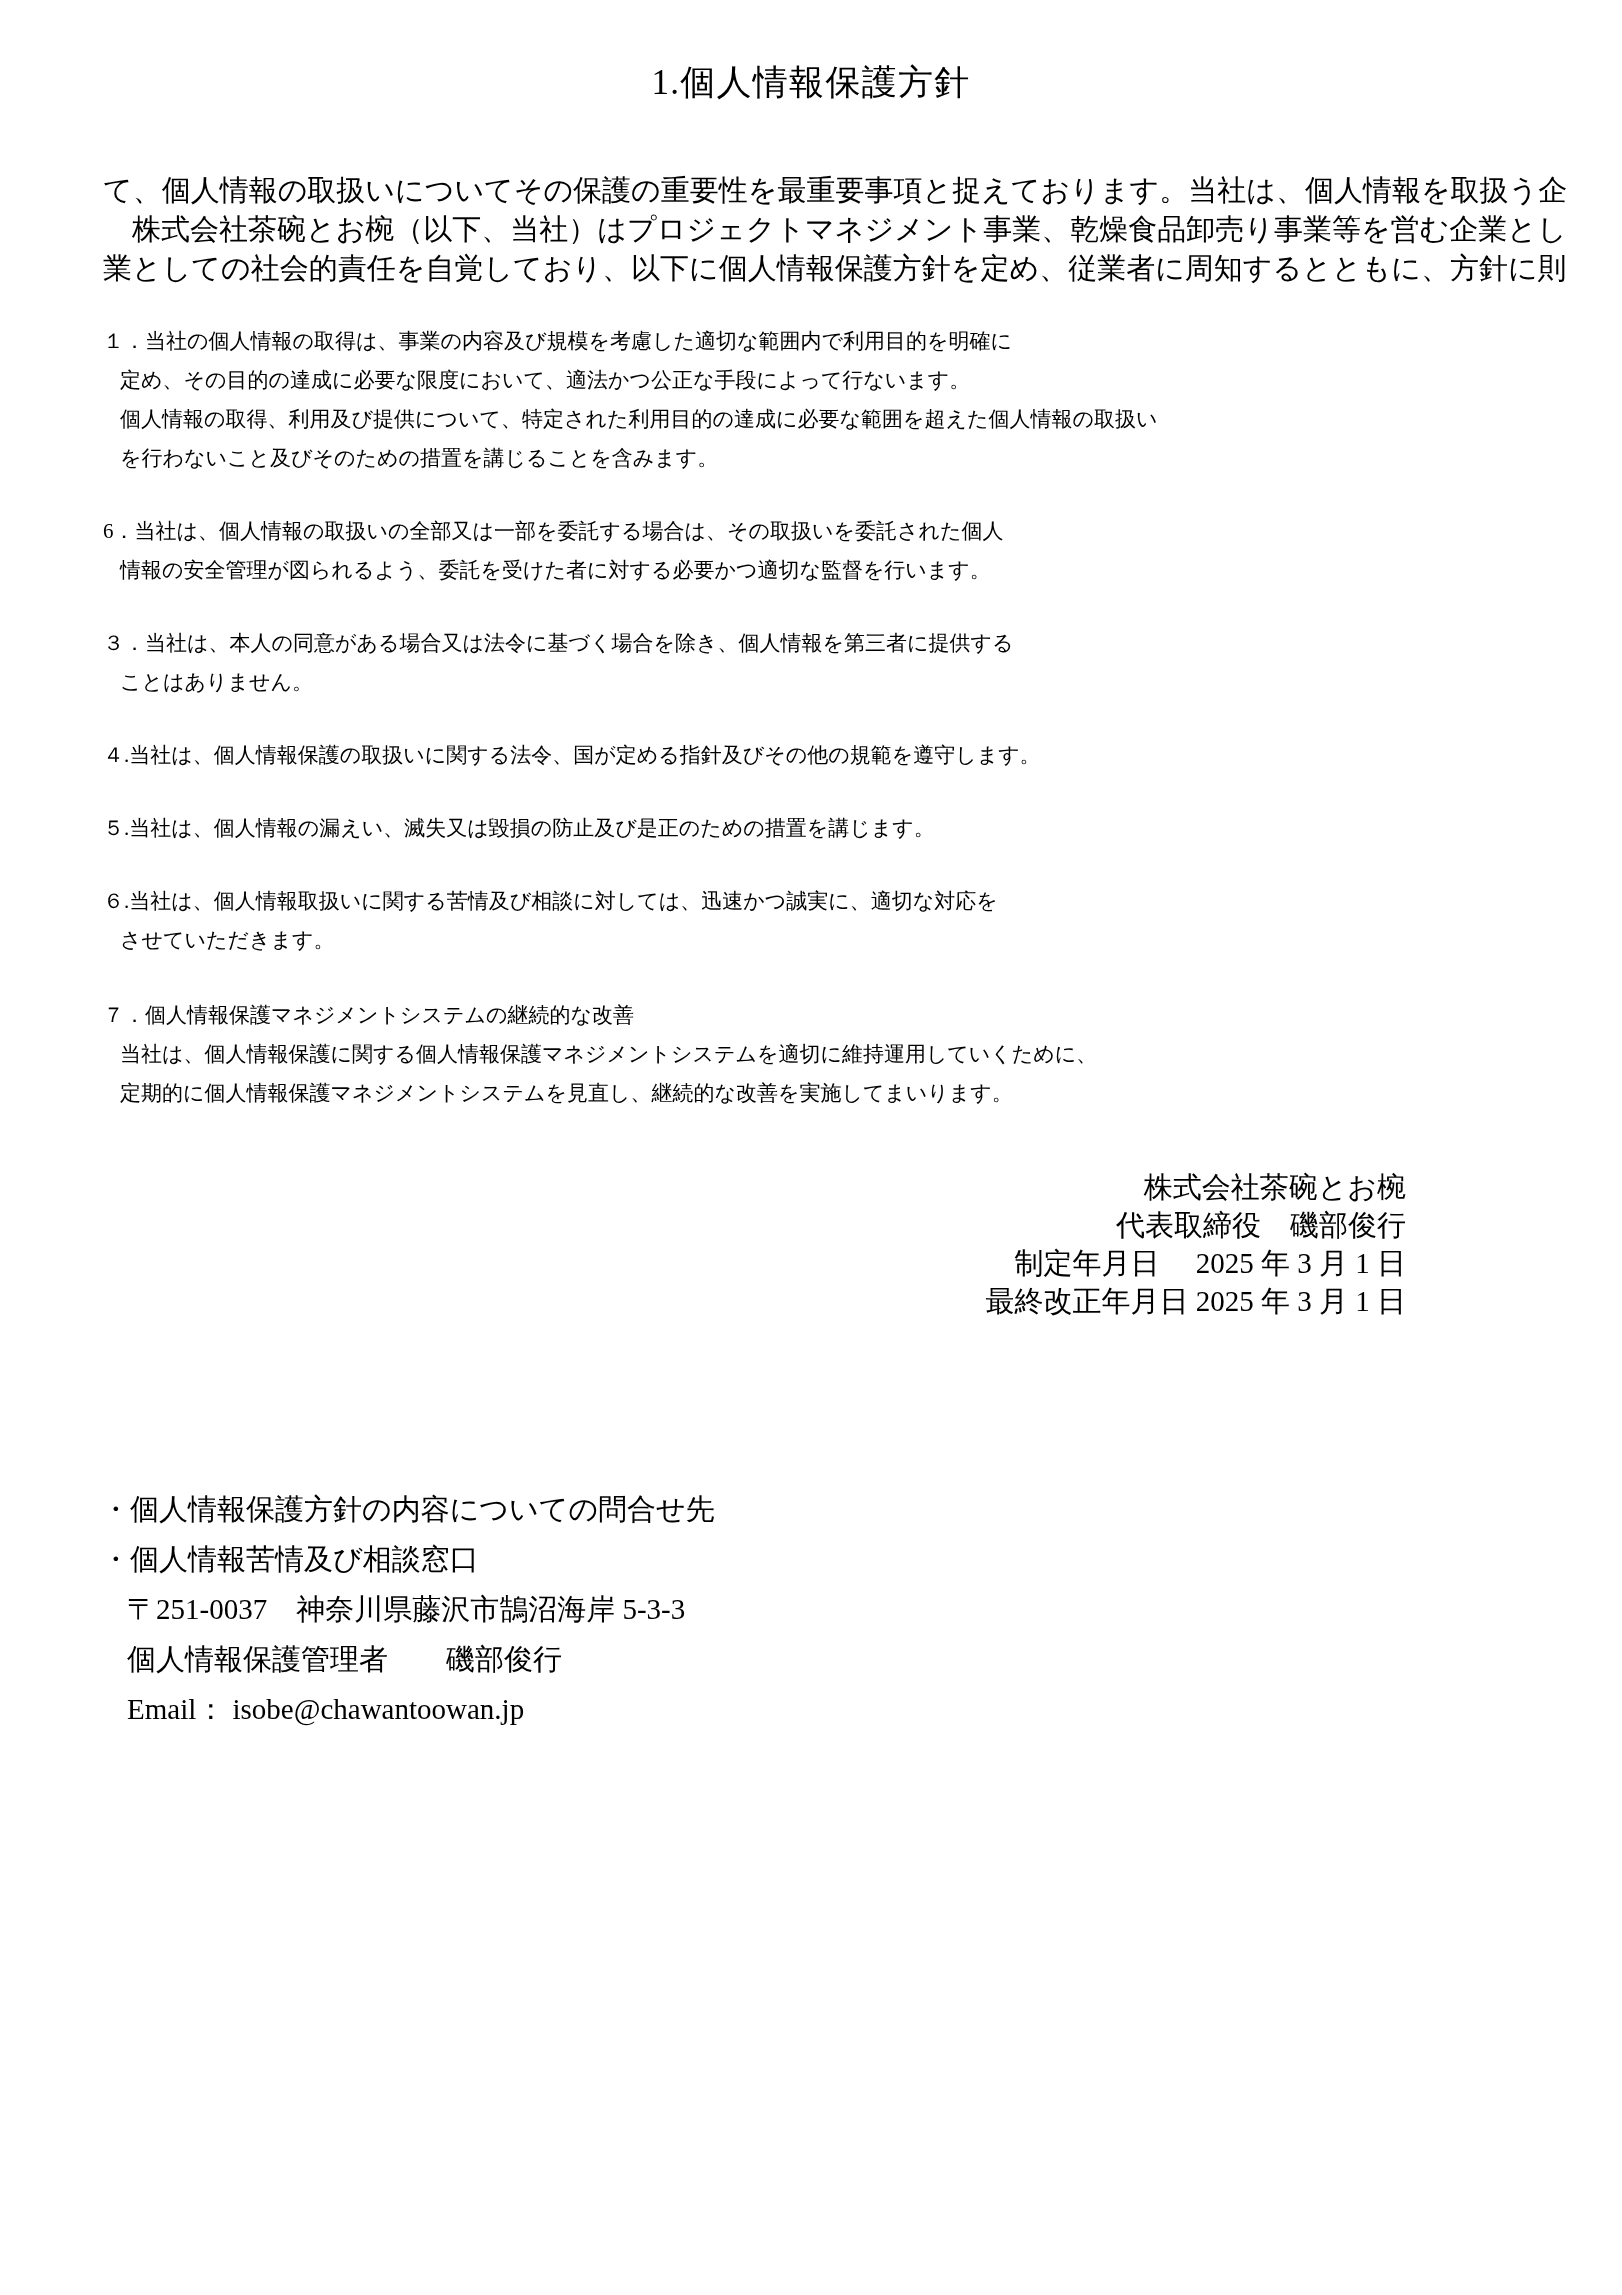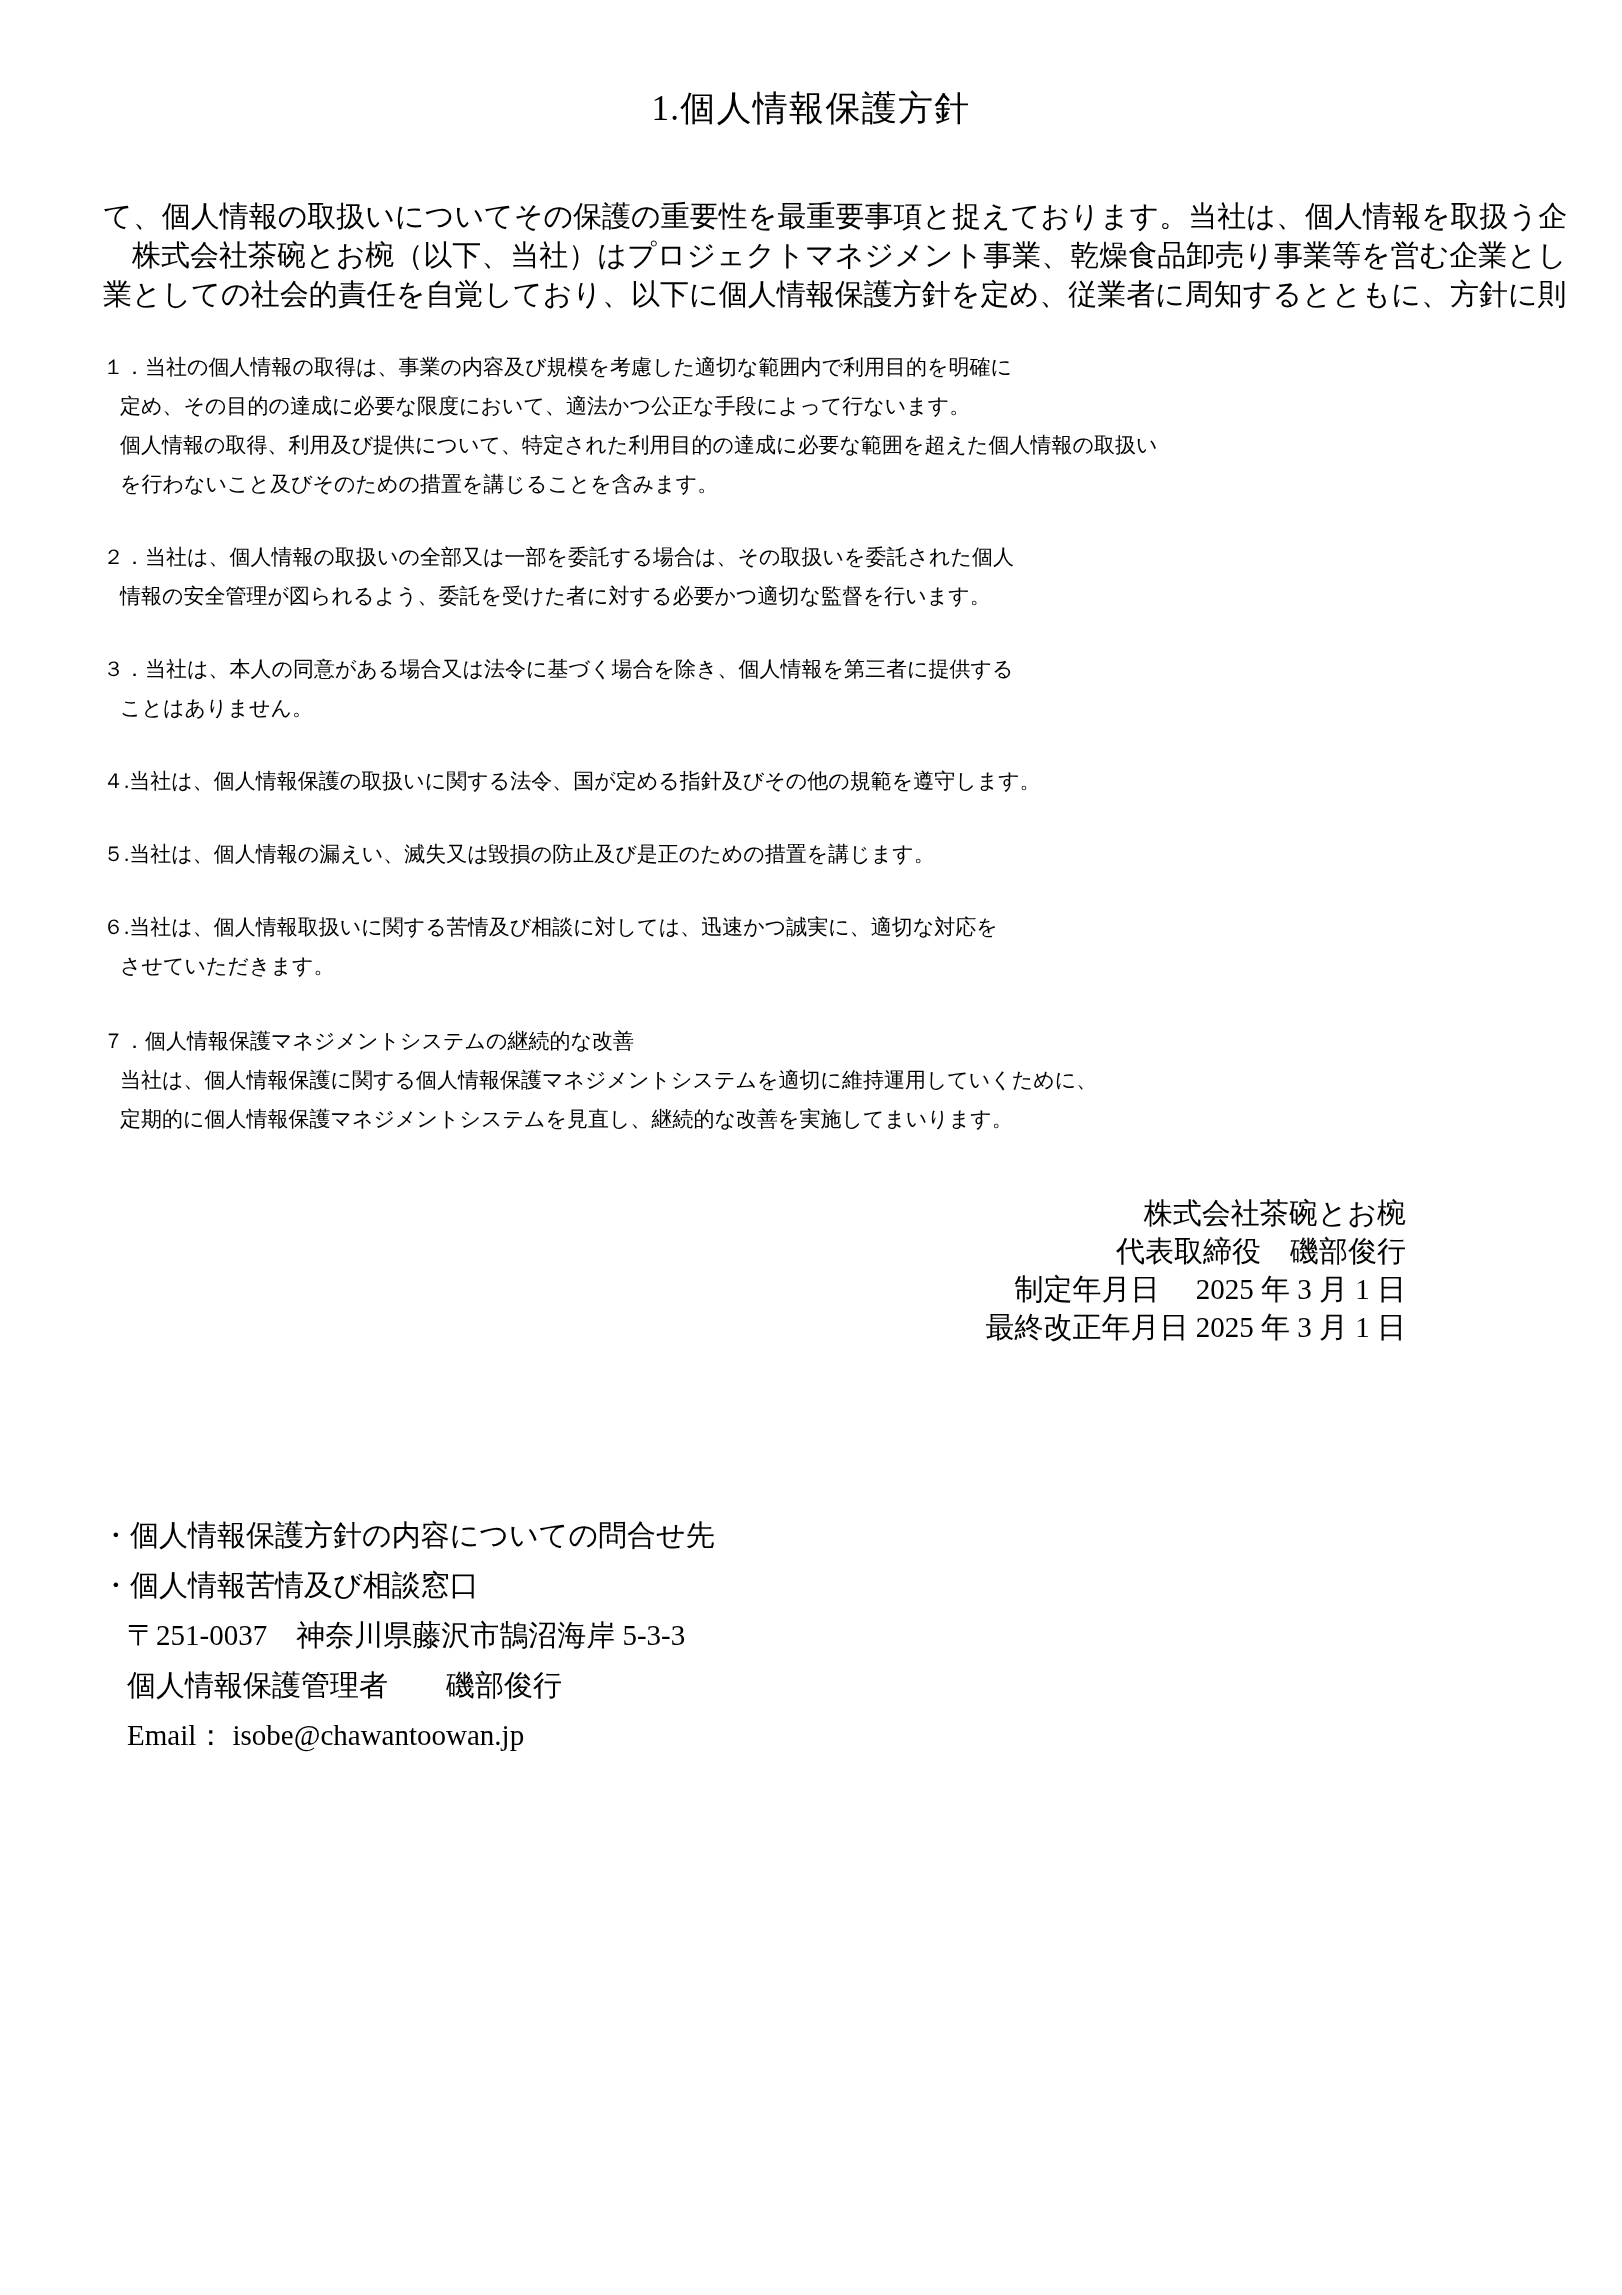--- a/index.html
+++ b/index.html
@@ -11,21 +11,21 @@
     position: relative;
     width: 1622px;
     height: 2295px;
     background: #ffffff;
     color: #000000;
     font-family: "Liberation Serif", "DejaVu Serif", serif;
     overflow: hidden;
   }
   .title {
     margin: 0;
-    padding-top: 88px;
+    padding-top: 62px;
     text-align: center;
     font-size: 35px;
     font-weight: normal;
     line-height: 42px;
     letter-spacing: 1.3px;
   }
   .line {
     white-space: pre;
   }
   .intro {
@@ -79,21 +79,21 @@
   </div>
 
   <div class="item">
     <div class="line">１．当社の個人情報の取得は、事業の内容及び規模を考慮した適切な範囲内で利用目的を明確に</div>
     <div class="line cont">定め、その目的の達成に必要な限度において、適法かつ公正な手段によって行ないます。</div>
     <div class="line cont">個人情報の取得、利用及び提供について、特定された利用目的の達成に必要な範囲を超えた個人情報の取扱い</div>
     <div class="line cont">を行わないこと及びそのための措置を講じることを含みます。</div>
   </div>
 
   <div class="item">
-    <div class="line">２．当社は、個人情報の取扱いの全部又は一部を委託する場合は、その取扱いを委託された個人</div>
+    <div class="line">6．当社は、個人情報の取扱いの全部又は一部を委託する場合は、その取扱いを委託された個人</div>
     <div class="line cont">情報の安全管理が図られるよう、委託を受けた者に対する必要かつ適切な監督を行います。</div>
   </div>
 
   <div class="item">
     <div class="line">３．当社は、本人の同意がある場合又は法令に基づく場合を除き、個人情報を第三者に提供する</div>
     <div class="line cont">ことはありません。</div>
   </div>
 
   <div class="item gap-lg">
     <div class="line">４.当社は、個人情報保護の取扱いに関する法令、国が定める指針及びその他の規範を遵守します。</div>

